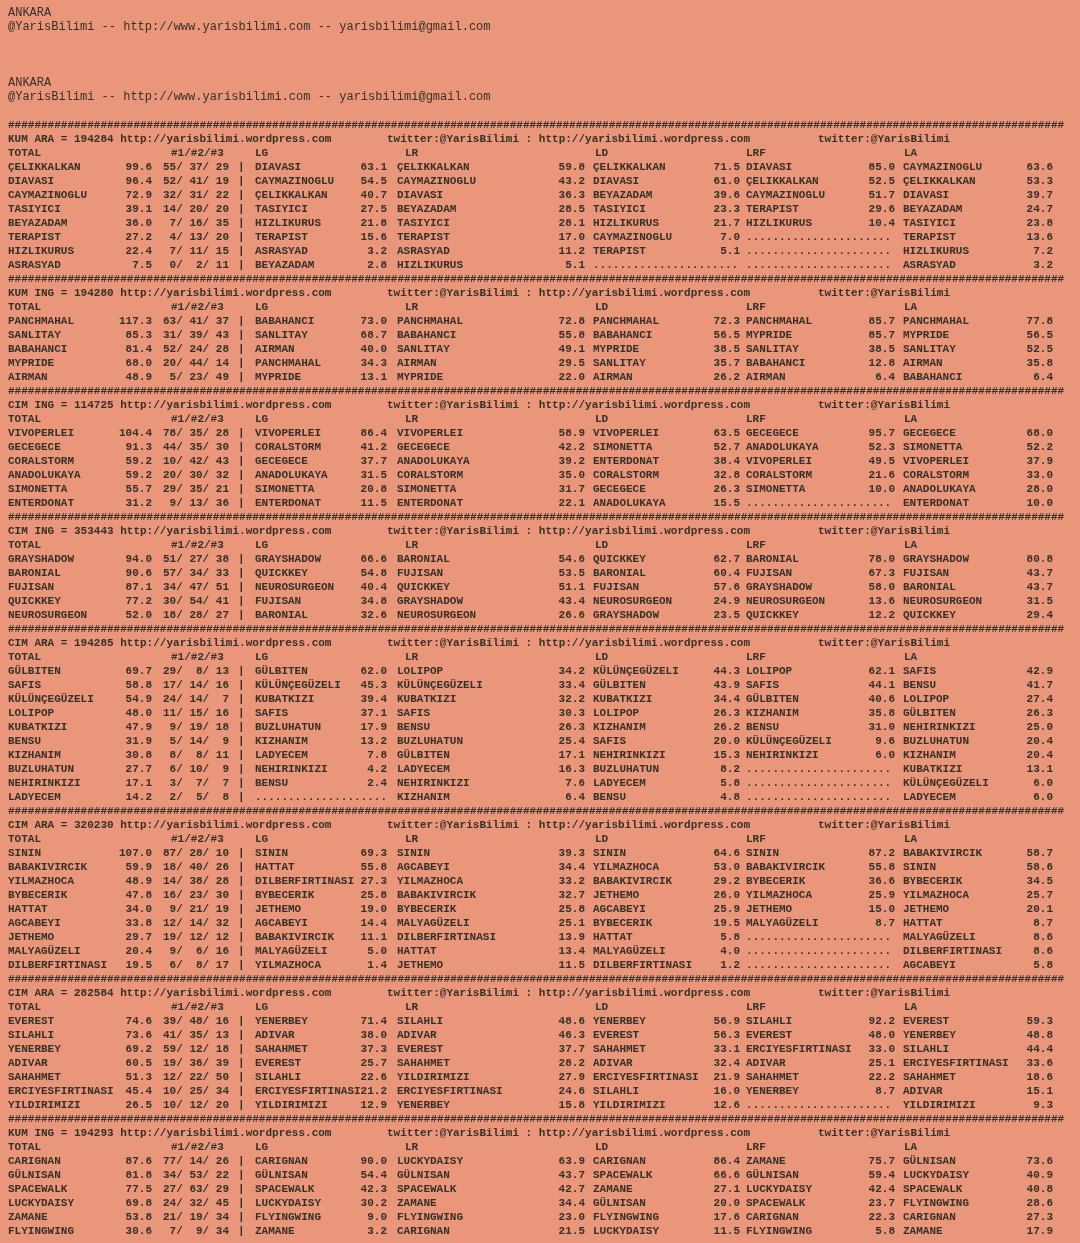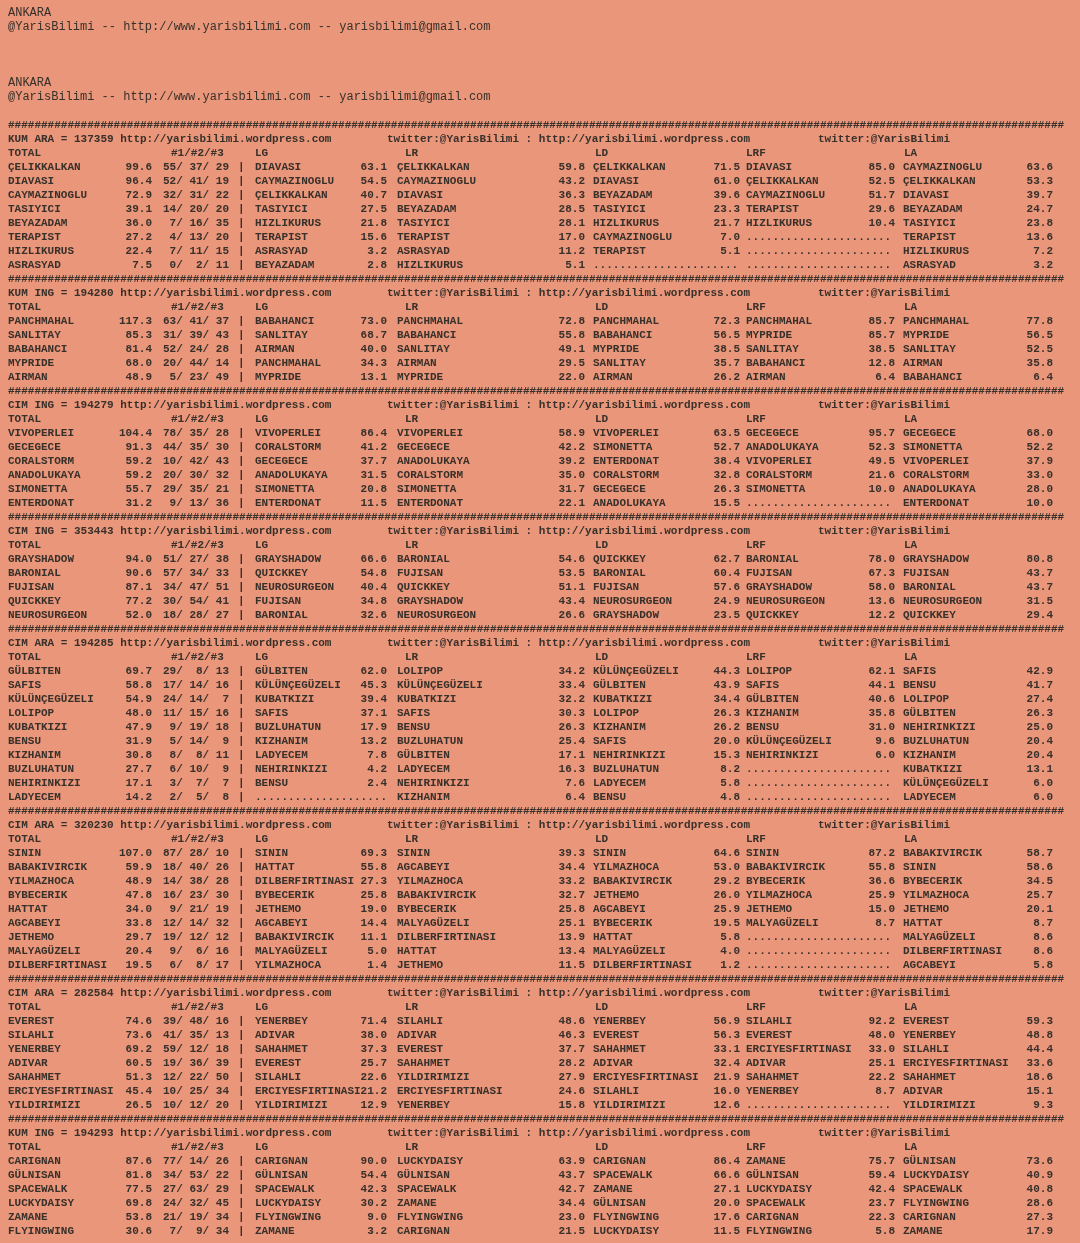--- a/index.html
+++ b/index.html
@@ -28,21 +28,21 @@
     <div class="line"><span class="m8">ANKARA</span></div>
     <div class="line"><span class="m8">@YarisBilimi -- http://www.yarisbilimi.com -- yarisbilimi@gmail.com</span></div>
     <div class="gap3"></div>
     <div class="line"><span class="m8">ANKARA</span></div>
     <div class="line"><span class="m8">@YarisBilimi -- http://www.yarisbilimi.com -- yarisbilimi@gmail.com</span></div>
     <div class="gap1"></div>
   </div>
   <div id="sections">
       <div class="bold">
         <div class="line sep"><span style="left: 8px;">################################################################################################################################################################</span></div>
-        <div class="line hd"><span style="left: 8px;">KUM ARA = 137359 http://yarisbilimi.wordpress.com</span><span style="left: 387px;">twitter:@YarisBilimi : http://yarisbilimi.wordpress.com</span><span style="left: 818px;">twitter:@YarisBilimi</span></div>
+        <div class="line hd"><span style="left: 8px;">KUM ARA = 194284 http://yarisbilimi.wordpress.com</span><span style="left: 387px;">twitter:@YarisBilimi : http://yarisbilimi.wordpress.com</span><span style="left: 818px;">twitter:@YarisBilimi</span></div>
         <div class="line cols"><span style="left: 8px;">TOTAL</span><span style="left: 171px;">#1/#2/#3</span><span style="left: 255px;">LG</span><span style="left: 405px;">LR</span><span style="left: 595px;">LD</span><span style="left: 746px;">LRF</span><span style="left: 904px;">LA</span></div>
         <div class="line row"><span style="left: 8px;">ÇELIKKALKAN</span><span class="val" style="left: 100px;">99.6</span><span style="left: 163px;">55/ 37/ 29</span><span style="left: 238px;">|</span><span style="left: 255px;">DIAVASI</span><span class="val" style="left: 335px;">63.1</span><span style="left: 397px;">ÇELIKKALKAN</span><span class="val" style="left: 533px;">59.8</span><span style="left: 593px;">ÇELIKKALKAN</span><span class="val" style="left: 688px;">71.5</span><span style="left: 746px;">DIAVASI</span><span class="val" style="left: 843px;">85.0</span><span style="left: 903px;">CAYMAZINOGLU</span><span class="val" style="left: 1001px;">63.6</span></div>
         <div class="line row"><span style="left: 8px;">DIAVASI</span><span class="val" style="left: 100px;">96.4</span><span style="left: 163px;">52/ 41/ 19</span><span style="left: 238px;">|</span><span style="left: 255px;">CAYMAZINOGLU</span><span class="val" style="left: 335px;">54.5</span><span style="left: 397px;">CAYMAZINOGLU</span><span class="val" style="left: 533px;">43.2</span><span style="left: 593px;">DIAVASI</span><span class="val" style="left: 688px;">61.0</span><span style="left: 746px;">ÇELIKKALKAN</span><span class="val" style="left: 843px;">52.5</span><span style="left: 903px;">ÇELIKKALKAN</span><span class="val" style="left: 1001px;">53.3</span></div>
         <div class="line row"><span style="left: 8px;">CAYMAZINOGLU</span><span class="val" style="left: 100px;">72.9</span><span style="left: 163px;">32/ 31/ 22</span><span style="left: 238px;">|</span><span style="left: 255px;">ÇELIKKALKAN</span><span class="val" style="left: 335px;">40.7</span><span style="left: 397px;">DIAVASI</span><span class="val" style="left: 533px;">36.3</span><span style="left: 593px;">BEYAZADAM</span><span class="val" style="left: 688px;">39.6</span><span style="left: 746px;">CAYMAZINOGLU</span><span class="val" style="left: 843px;">51.7</span><span style="left: 903px;">DIAVASI</span><span class="val" style="left: 1001px;">39.7</span></div>
         <div class="line row"><span style="left: 8px;">TASIYICI</span><span class="val" style="left: 100px;">39.1</span><span style="left: 163px;">14/ 20/ 20</span><span style="left: 238px;">|</span><span style="left: 255px;">TASIYICI</span><span class="val" style="left: 335px;">27.5</span><span style="left: 397px;">BEYAZADAM</span><span class="val" style="left: 533px;">28.5</span><span style="left: 593px;">TASIYICI</span><span class="val" style="left: 688px;">23.3</span><span style="left: 746px;">TERAPIST</span><span class="val" style="left: 843px;">29.6</span><span style="left: 903px;">BEYAZADAM</span><span class="val" style="left: 1001px;">24.7</span></div>
         <div class="line row"><span style="left: 8px;">BEYAZADAM</span><span class="val" style="left: 100px;">36.0</span><span style="left: 163px;"> 7/ 16/ 35</span><span style="left: 238px;">|</span><span style="left: 255px;">HIZLIKURUS</span><span class="val" style="left: 335px;">21.8</span><span style="left: 397px;">TASIYICI</span><span class="val" style="left: 533px;">28.1</span><span style="left: 593px;">HIZLIKURUS</span><span class="val" style="left: 688px;">21.7</span><span style="left: 746px;">HIZLIKURUS</span><span class="val" style="left: 843px;">10.4</span><span style="left: 903px;">TASIYICI</span><span class="val" style="left: 1001px;">23.8</span></div>
         <div class="line row"><span style="left: 8px;">TERAPIST</span><span class="val" style="left: 100px;">27.2</span><span style="left: 163px;"> 4/ 13/ 20</span><span style="left: 238px;">|</span><span style="left: 255px;">TERAPIST</span><span class="val" style="left: 335px;">15.6</span><span style="left: 397px;">TERAPIST</span><span class="val" style="left: 533px;">17.0</span><span style="left: 593px;">CAYMAZINOGLU</span><span class="val" style="left: 688px;">7.0</span><span style="left: 746px;">......................</span><span style="left: 903px;">TERAPIST</span><span class="val" style="left: 1001px;">13.6</span></div>
         <div class="line row"><span style="left: 8px;">HIZLIKURUS</span><span class="val" style="left: 100px;">22.4</span><span style="left: 163px;"> 7/ 11/ 15</span><span style="left: 238px;">|</span><span style="left: 255px;">ASRASYAD</span><span class="val" style="left: 335px;">3.2</span><span style="left: 397px;">ASRASYAD</span><span class="val" style="left: 533px;">11.2</span><span style="left: 593px;">TERAPIST</span><span class="val" style="left: 688px;">5.1</span><span style="left: 746px;">......................</span><span style="left: 903px;">HIZLIKURUS</span><span class="val" style="left: 1001px;">7.2</span></div>
         <div class="line row"><span style="left: 8px;">ASRASYAD</span><span class="val" style="left: 100px;">7.5</span><span style="left: 163px;"> 0/  2/ 11</span><span style="left: 238px;">|</span><span style="left: 255px;">BEYAZADAM</span><span class="val" style="left: 335px;">2.8</span><span style="left: 397px;">HIZLIKURUS</span><span class="val" style="left: 533px;">5.1</span><span style="left: 593px;">......................</span><span style="left: 746px;">......................</span><span style="left: 903px;">ASRASYAD</span><span class="val" style="left: 1001px;">3.2</span></div>
       </div>
@@ -51,21 +51,21 @@
         <div class="line hd"><span style="left: 8px;">KUM ING = 194280 http://yarisbilimi.wordpress.com</span><span style="left: 387px;">twitter:@YarisBilimi : http://yarisbilimi.wordpress.com</span><span style="left: 818px;">twitter:@YarisBilimi</span></div>
         <div class="line cols"><span style="left: 8px;">TOTAL</span><span style="left: 171px;">#1/#2/#3</span><span style="left: 255px;">LG</span><span style="left: 405px;">LR</span><span style="left: 595px;">LD</span><span style="left: 746px;">LRF</span><span style="left: 904px;">LA</span></div>
         <div class="line row"><span style="left: 8px;">PANCHMAHAL</span><span class="val" style="left: 100px;">117.3</span><span style="left: 163px;">63/ 41/ 37</span><span style="left: 238px;">|</span><span style="left: 255px;">BABAHANCI</span><span class="val" style="left: 335px;">73.0</span><span style="left: 397px;">PANCHMAHAL</span><span class="val" style="left: 533px;">72.8</span><span style="left: 593px;">PANCHMAHAL</span><span class="val" style="left: 688px;">72.3</span><span style="left: 746px;">PANCHMAHAL</span><span class="val" style="left: 843px;">85.7</span><span style="left: 903px;">PANCHMAHAL</span><span class="val" style="left: 1001px;">77.8</span></div>
         <div class="line row"><span style="left: 8px;">SANLITAY</span><span class="val" style="left: 100px;">85.3</span><span style="left: 163px;">31/ 39/ 43</span><span style="left: 238px;">|</span><span style="left: 255px;">SANLITAY</span><span class="val" style="left: 335px;">68.7</span><span style="left: 397px;">BABAHANCI</span><span class="val" style="left: 533px;">55.8</span><span style="left: 593px;">BABAHANCI</span><span class="val" style="left: 688px;">56.5</span><span style="left: 746px;">MYPRIDE</span><span class="val" style="left: 843px;">85.7</span><span style="left: 903px;">MYPRIDE</span><span class="val" style="left: 1001px;">56.5</span></div>
         <div class="line row"><span style="left: 8px;">BABAHANCI</span><span class="val" style="left: 100px;">81.4</span><span style="left: 163px;">52/ 24/ 28</span><span style="left: 238px;">|</span><span style="left: 255px;">AIRMAN</span><span class="val" style="left: 335px;">40.0</span><span style="left: 397px;">SANLITAY</span><span class="val" style="left: 533px;">49.1</span><span style="left: 593px;">MYPRIDE</span><span class="val" style="left: 688px;">38.5</span><span style="left: 746px;">SANLITAY</span><span class="val" style="left: 843px;">38.5</span><span style="left: 903px;">SANLITAY</span><span class="val" style="left: 1001px;">52.5</span></div>
         <div class="line row"><span style="left: 8px;">MYPRIDE</span><span class="val" style="left: 100px;">68.0</span><span style="left: 163px;">20/ 44/ 14</span><span style="left: 238px;">|</span><span style="left: 255px;">PANCHMAHAL</span><span class="val" style="left: 335px;">34.3</span><span style="left: 397px;">AIRMAN</span><span class="val" style="left: 533px;">29.5</span><span style="left: 593px;">SANLITAY</span><span class="val" style="left: 688px;">35.7</span><span style="left: 746px;">BABAHANCI</span><span class="val" style="left: 843px;">12.8</span><span style="left: 903px;">AIRMAN</span><span class="val" style="left: 1001px;">35.8</span></div>
         <div class="line row"><span style="left: 8px;">AIRMAN</span><span class="val" style="left: 100px;">48.9</span><span style="left: 163px;"> 5/ 23/ 49</span><span style="left: 238px;">|</span><span style="left: 255px;">MYPRIDE</span><span class="val" style="left: 335px;">13.1</span><span style="left: 397px;">MYPRIDE</span><span class="val" style="left: 533px;">22.0</span><span style="left: 593px;">AIRMAN</span><span class="val" style="left: 688px;">26.2</span><span style="left: 746px;">AIRMAN</span><span class="val" style="left: 843px;">6.4</span><span style="left: 903px;">BABAHANCI</span><span class="val" style="left: 1001px;">6.4</span></div>
       </div>
       <div class="bold">
         <div class="line sep"><span style="left: 8px;">################################################################################################################################################################</span></div>
-        <div class="line hd"><span style="left: 8px;">CIM ING = 194279 http://yarisbilimi.wordpress.com</span><span style="left: 387px;">twitter:@YarisBilimi : http://yarisbilimi.wordpress.com</span><span style="left: 818px;">twitter:@YarisBilimi</span></div>
+        <div class="line hd"><span style="left: 8px;">CIM ING = 114725 http://yarisbilimi.wordpress.com</span><span style="left: 387px;">twitter:@YarisBilimi : http://yarisbilimi.wordpress.com</span><span style="left: 818px;">twitter:@YarisBilimi</span></div>
         <div class="line cols"><span style="left: 8px;">TOTAL</span><span style="left: 171px;">#1/#2/#3</span><span style="left: 255px;">LG</span><span style="left: 405px;">LR</span><span style="left: 595px;">LD</span><span style="left: 746px;">LRF</span><span style="left: 904px;">LA</span></div>
         <div class="line row"><span style="left: 8px;">VIVOPERLEI</span><span class="val" style="left: 100px;">104.4</span><span style="left: 163px;">78/ 35/ 28</span><span style="left: 238px;">|</span><span style="left: 255px;">VIVOPERLEI</span><span class="val" style="left: 335px;">86.4</span><span style="left: 397px;">VIVOPERLEI</span><span class="val" style="left: 533px;">58.9</span><span style="left: 593px;">VIVOPERLEI</span><span class="val" style="left: 688px;">63.5</span><span style="left: 746px;">GECEGECE</span><span class="val" style="left: 843px;">95.7</span><span style="left: 903px;">GECEGECE</span><span class="val" style="left: 1001px;">68.0</span></div>
         <div class="line row"><span style="left: 8px;">GECEGECE</span><span class="val" style="left: 100px;">91.3</span><span style="left: 163px;">44/ 35/ 30</span><span style="left: 238px;">|</span><span style="left: 255px;">CORALSTORM</span><span class="val" style="left: 335px;">41.2</span><span style="left: 397px;">GECEGECE</span><span class="val" style="left: 533px;">42.2</span><span style="left: 593px;">SIMONETTA</span><span class="val" style="left: 688px;">52.7</span><span style="left: 746px;">ANADOLUKAYA</span><span class="val" style="left: 843px;">52.3</span><span style="left: 903px;">SIMONETTA</span><span class="val" style="left: 1001px;">52.2</span></div>
         <div class="line row"><span style="left: 8px;">CORALSTORM</span><span class="val" style="left: 100px;">59.2</span><span style="left: 163px;">10/ 42/ 43</span><span style="left: 238px;">|</span><span style="left: 255px;">GECEGECE</span><span class="val" style="left: 335px;">37.7</span><span style="left: 397px;">ANADOLUKAYA</span><span class="val" style="left: 533px;">39.2</span><span style="left: 593px;">ENTERDONAT</span><span class="val" style="left: 688px;">38.4</span><span style="left: 746px;">VIVOPERLEI</span><span class="val" style="left: 843px;">49.5</span><span style="left: 903px;">VIVOPERLEI</span><span class="val" style="left: 1001px;">37.9</span></div>
         <div class="line row"><span style="left: 8px;">ANADOLUKAYA</span><span class="val" style="left: 100px;">59.2</span><span style="left: 163px;">20/ 30/ 32</span><span style="left: 238px;">|</span><span style="left: 255px;">ANADOLUKAYA</span><span class="val" style="left: 335px;">31.5</span><span style="left: 397px;">CORALSTORM</span><span class="val" style="left: 533px;">35.0</span><span style="left: 593px;">CORALSTORM</span><span class="val" style="left: 688px;">32.8</span><span style="left: 746px;">CORALSTORM</span><span class="val" style="left: 843px;">21.6</span><span style="left: 903px;">CORALSTORM</span><span class="val" style="left: 1001px;">33.0</span></div>
         <div class="line row"><span style="left: 8px;">SIMONETTA</span><span class="val" style="left: 100px;">55.7</span><span style="left: 163px;">29/ 35/ 21</span><span style="left: 238px;">|</span><span style="left: 255px;">SIMONETTA</span><span class="val" style="left: 335px;">20.8</span><span style="left: 397px;">SIMONETTA</span><span class="val" style="left: 533px;">31.7</span><span style="left: 593px;">GECEGECE</span><span class="val" style="left: 688px;">26.3</span><span style="left: 746px;">SIMONETTA</span><span class="val" style="left: 843px;">10.0</span><span style="left: 903px;">ANADOLUKAYA</span><span class="val" style="left: 1001px;">28.0</span></div>
         <div class="line row"><span style="left: 8px;">ENTERDONAT</span><span class="val" style="left: 100px;">31.2</span><span style="left: 163px;"> 9/ 13/ 36</span><span style="left: 238px;">|</span><span style="left: 255px;">ENTERDONAT</span><span class="val" style="left: 335px;">11.5</span><span style="left: 397px;">ENTERDONAT</span><span class="val" style="left: 533px;">22.1</span><span style="left: 593px;">ANADOLUKAYA</span><span class="val" style="left: 688px;">15.5</span><span style="left: 746px;">......................</span><span style="left: 903px;">ENTERDONAT</span><span class="val" style="left: 1001px;">10.0</span></div>
       </div>
       <div class="bold">
         <div class="line sep"><span style="left: 8px;">################################################################################################################################################################</span></div>

